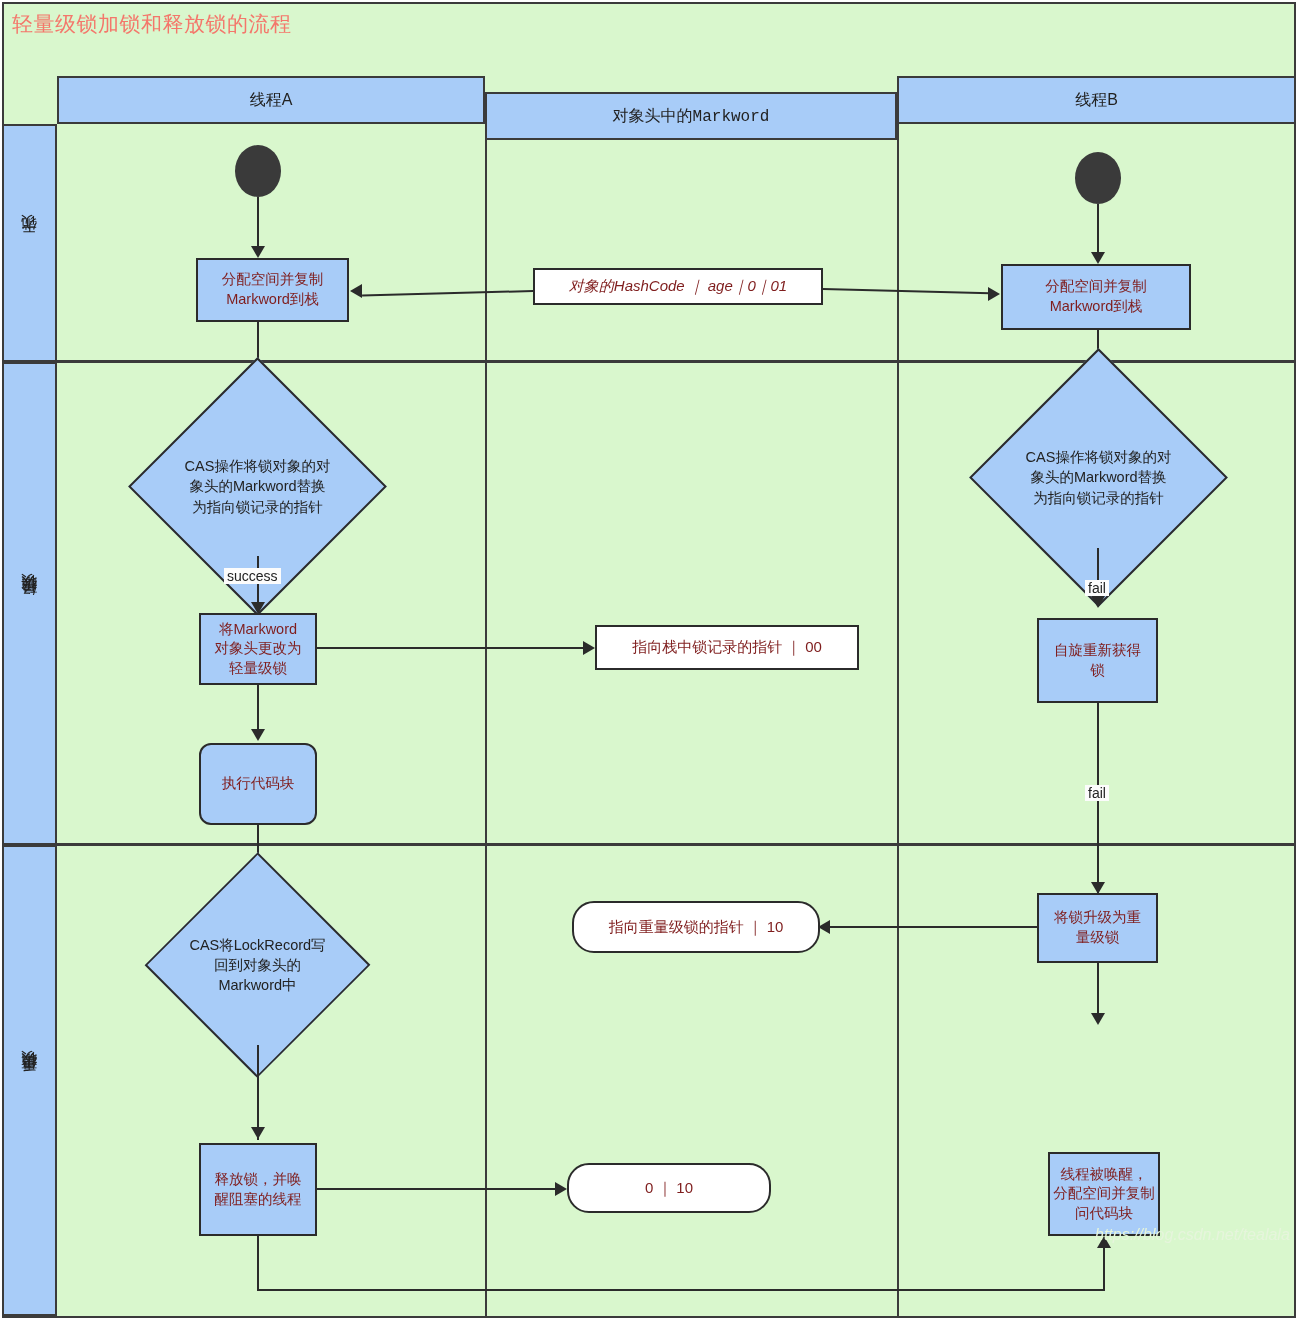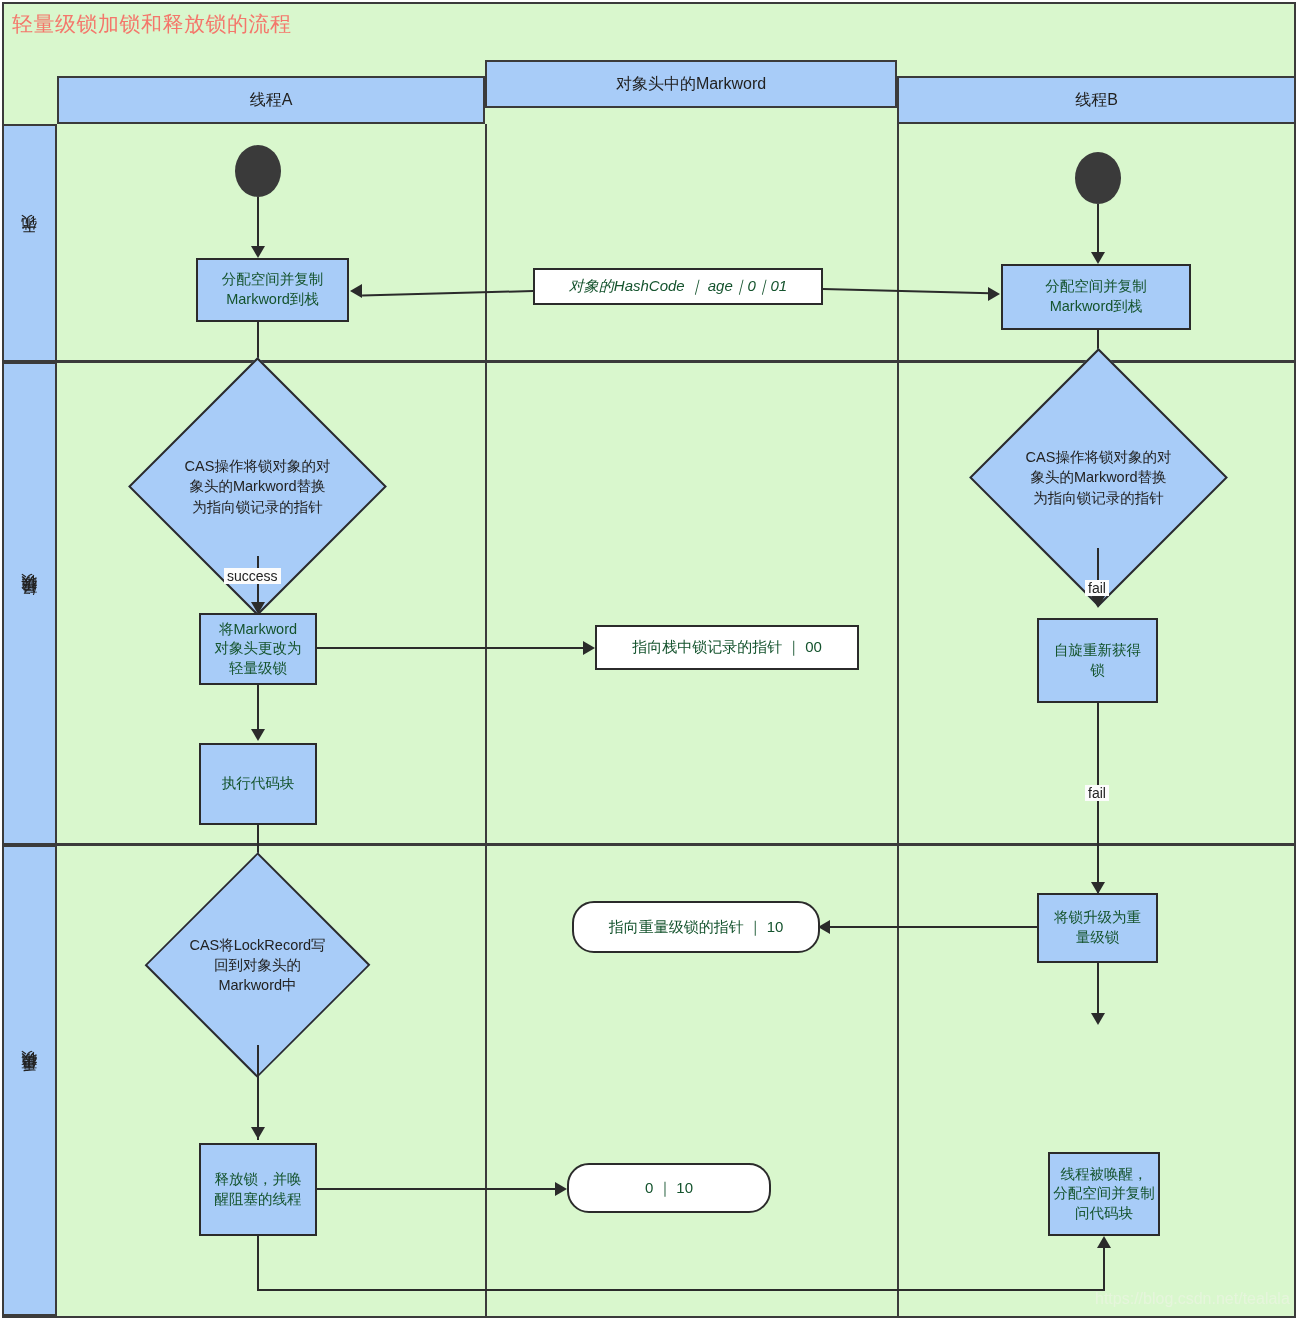--- a/index.html
+++ b/index.html
@@ -22,21 +22,21 @@
          display:flex;align-items:center;justify-content:center;}
   .phase span{writing-mode:vertical-rl;transform:rotate(180deg);font-size:16px;color:#222;
               letter-spacing:2px;white-space:nowrap;}
 
   
   .vline{position:absolute;width:2px;background:#3b3b3b;}
   .hline{position:absolute;height:3px;background:#3b3b3b;}
 
   
   .node{position:absolute;box-sizing:border-box;display:flex;align-items:center;
-        justify-content:center;text-align:center;font-size:14.5px;color:#14532d;line-height:1.35;}
+        justify-content:center;text-align:center;font-size:14.5px;color:#7f1d1d;line-height:1.35;}
   .proc{background:#a8ccf8;border:2px solid #2b2b2b;}
   .data{background:#ffffff;border:2px solid #2b2b2b;font-size:15px;}
   .rounded{background:#ffffff;border:2px solid #2b2b2b;border-radius:22px;font-size:15px;}
   .start{background:#3a3a3a;border-radius:50%;}
 
   .diamond{position:absolute;}
   .diamond .dshape{position:absolute;inset:0;background:#a8ccf8;border:2px solid #2b2b2b;
        transform:rotate(45deg);box-sizing:border-box;}
   .diamond .dtext{position:absolute;inset:0;display:flex;align-items:center;justify-content:center;
        text-align:center;font-size:14.5px;color:#222;line-height:1.4;}
@@ -61,21 +61,21 @@
 
 <div id="root">
 
   <div class="frame"></div>
 
   <div class="title">轻量级锁加锁和释放锁的流程</div>
 
   <div class="hdr" style="left:57px;top:76px;width:428px;height:48px;">
     <span>线程A</span>
   </div>
-  <div class="hdr" style="left:485px;top:60px;width:412px;height:48px;">
+  <div class="hdr" style="left:485px;top:92px;width:412px;height:48px;font-family:Liberation Mono, monospace;">
     <span>对象头中的Markword</span>
   </div>
   <div class="hdr" style="left:897px;top:76px;width:399px;height:48px;">
     <span>线程B</span>
   </div>
 
   <div class="phase" style="left:2px;top:124px;width:55px;height:238px;">
     <span>无锁</span>
   </div>
   <div class="phase" style="left:2px;top:362px;width:55px;height:483px;">
@@ -143,21 +143,21 @@
   <div class="conn ch" style="left:317px;top:647px;width:266px;"></div>
   <div class="arrow arr-right" style="left:583px;top:641px;"></div>
 
   <div class="node data" style="left:595px;top:625px;width:264px;height:45px;">
     <span>指向栈中锁记录的指针 ｜ 00</span>
   </div>
 
   <div class="conn cv" style="left:257px;top:685px;height:44px;"></div>
   <div class="arrow arr-down" style="left:251px;top:729px;"></div>
 
-  <div class="node proc" style="left:199px;top:743px;width:118px;height:82px;">
+  <div class="node proc" style="left:199px;top:743px;width:118px;height:82px;border-radius:12px;">
     <span>执行代码块</span>
   </div>
 
   <div class="conn cv" style="left:1097px;top:330px;height:50px;"></div>
 
   <div class="diamond" style="left:1007px;top:386px;width:183px;height:183px;">
     <div class="dshape"></div>
     <div class="dtext">
         <span style="white-space:pre-line;">CAS操作将锁对象的对
 象头的Markword替换
@@ -225,15 +225,15 @@
     <span style="white-space:pre-line;">线程被唤醒，
 分配空间并复制
 问代码块</span>
   </div>
 
   <div class="conn cv" style="left:257px;top:1236px;height:55px;"></div>
   <div class="conn ch" style="left:257px;top:1289px;width:848px;"></div>
   <div class="conn cv" style="left:1103px;top:1248px;height:43px;"></div>
   <div class="arrow arr-up" style="left:1097px;top:1236px;"></div>
 
-  <div class="watermark" style="left:1095px;top:1290px;">https://blog.csdn.net/tealala</div>
+  <div class="watermark" style="left:1095px;top:1226px;font-style:italic;">https://blog.csdn.net/tealala</div>
 
 </div>
 
 </body></html>

